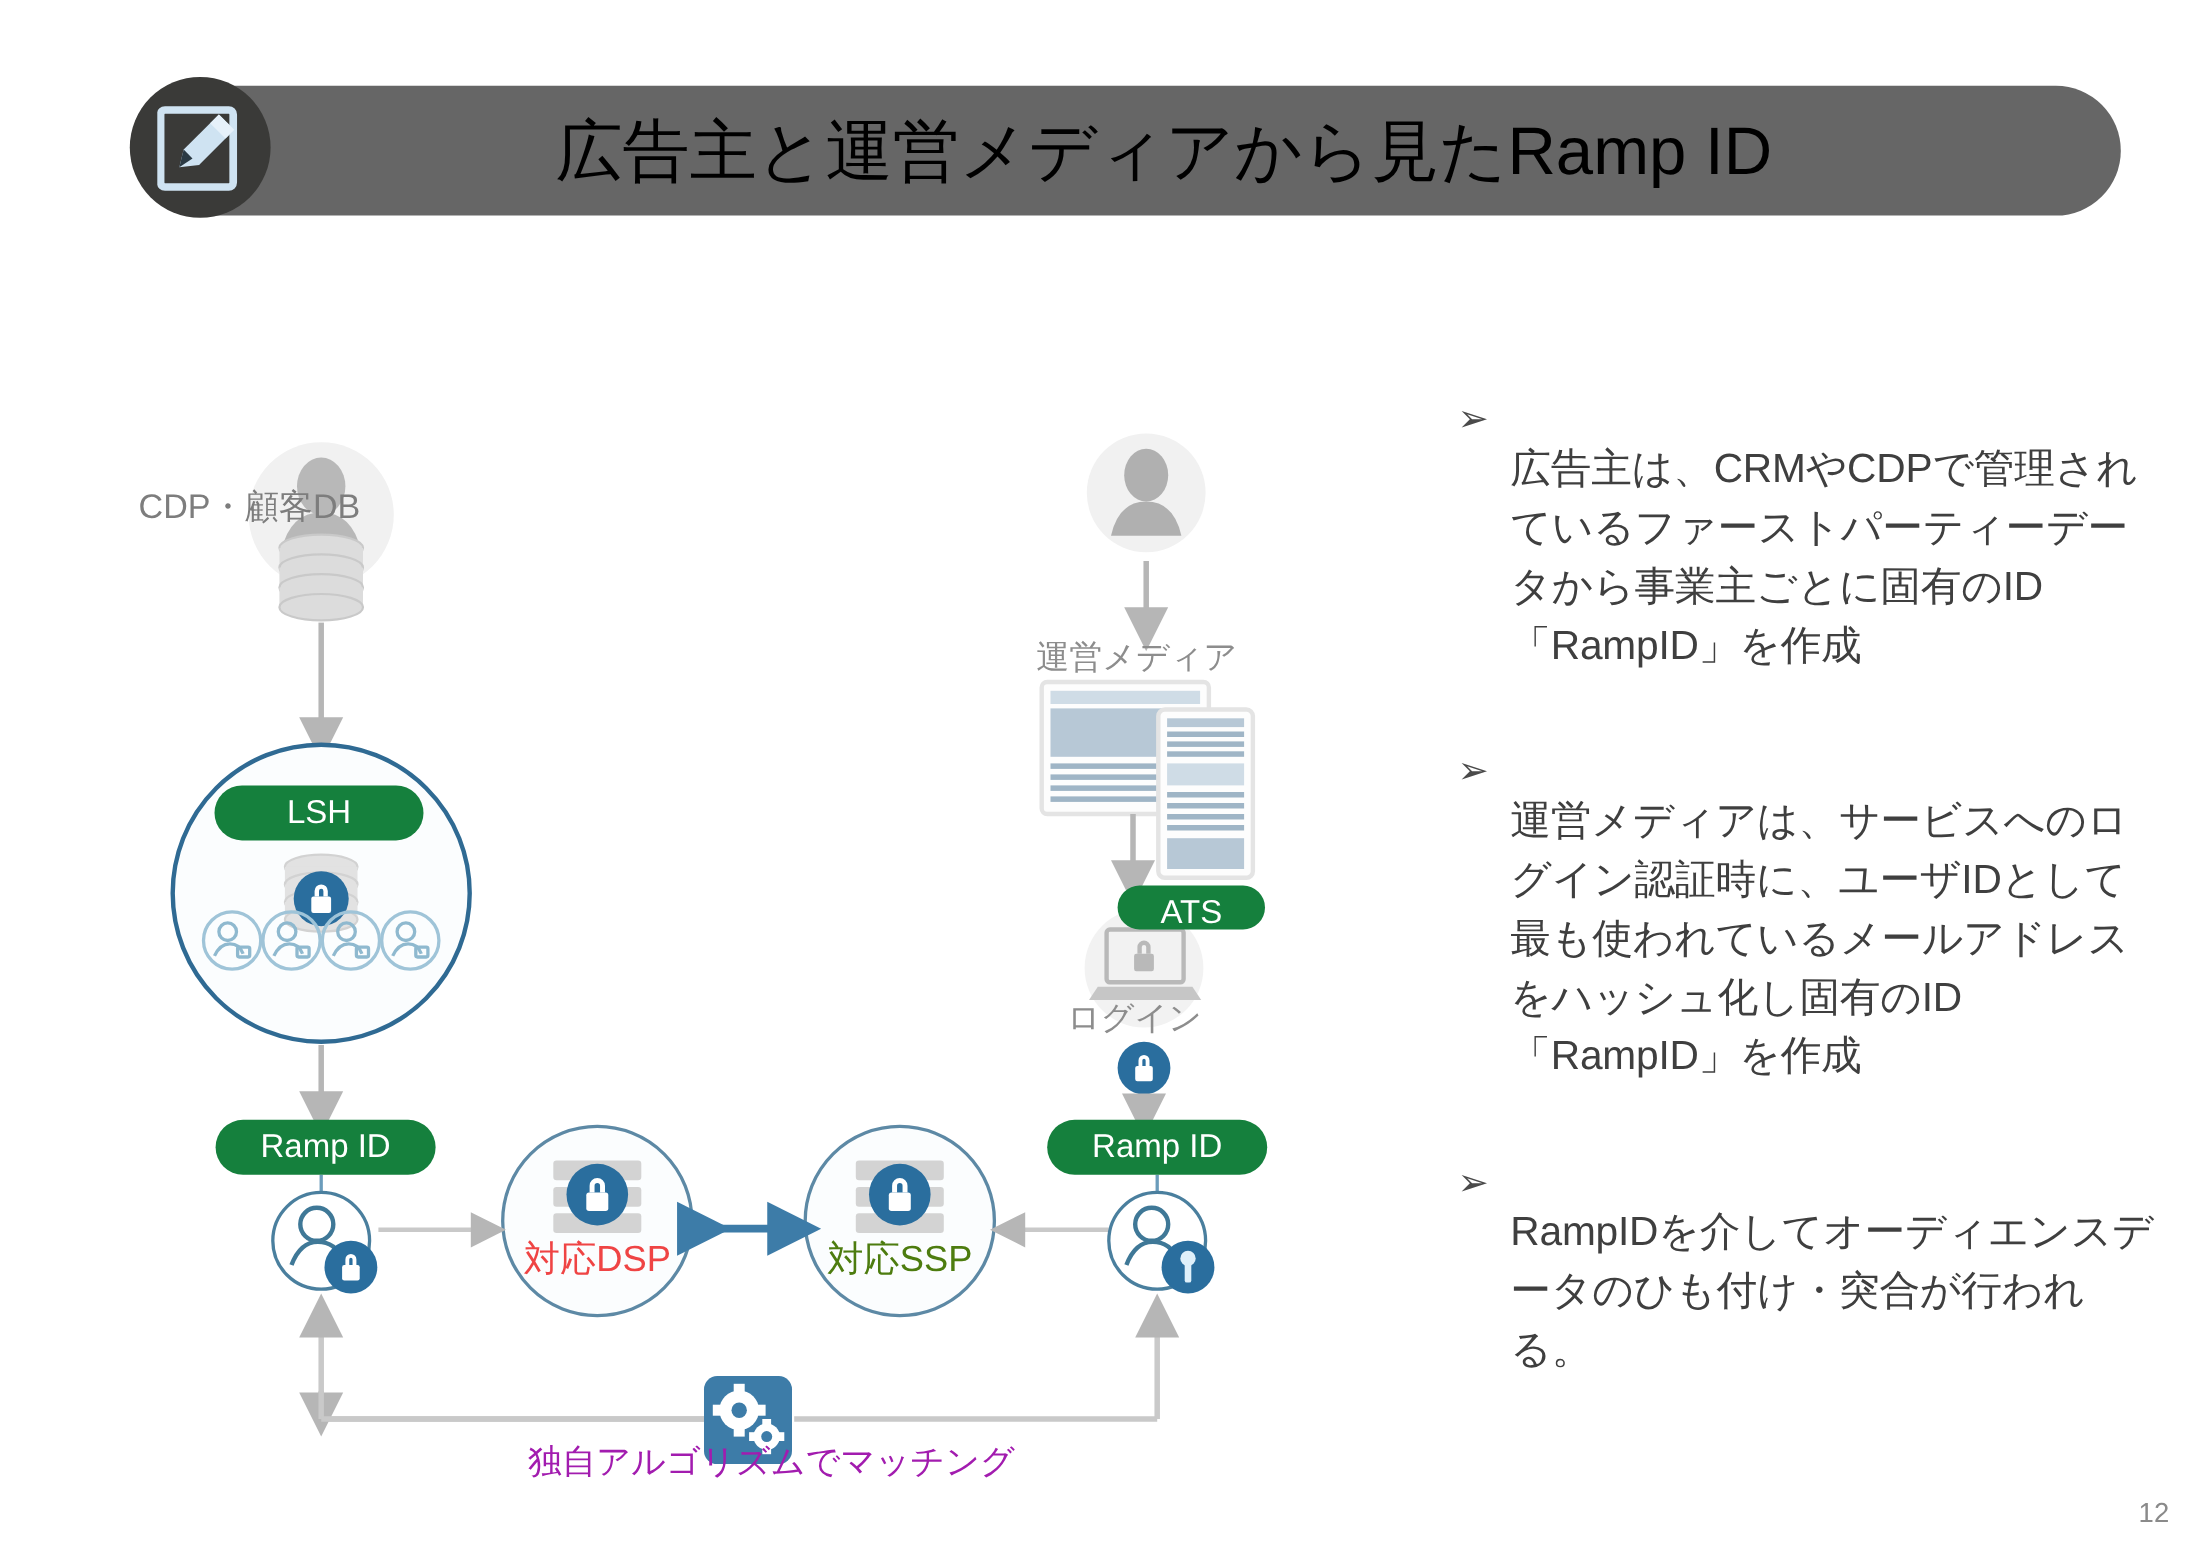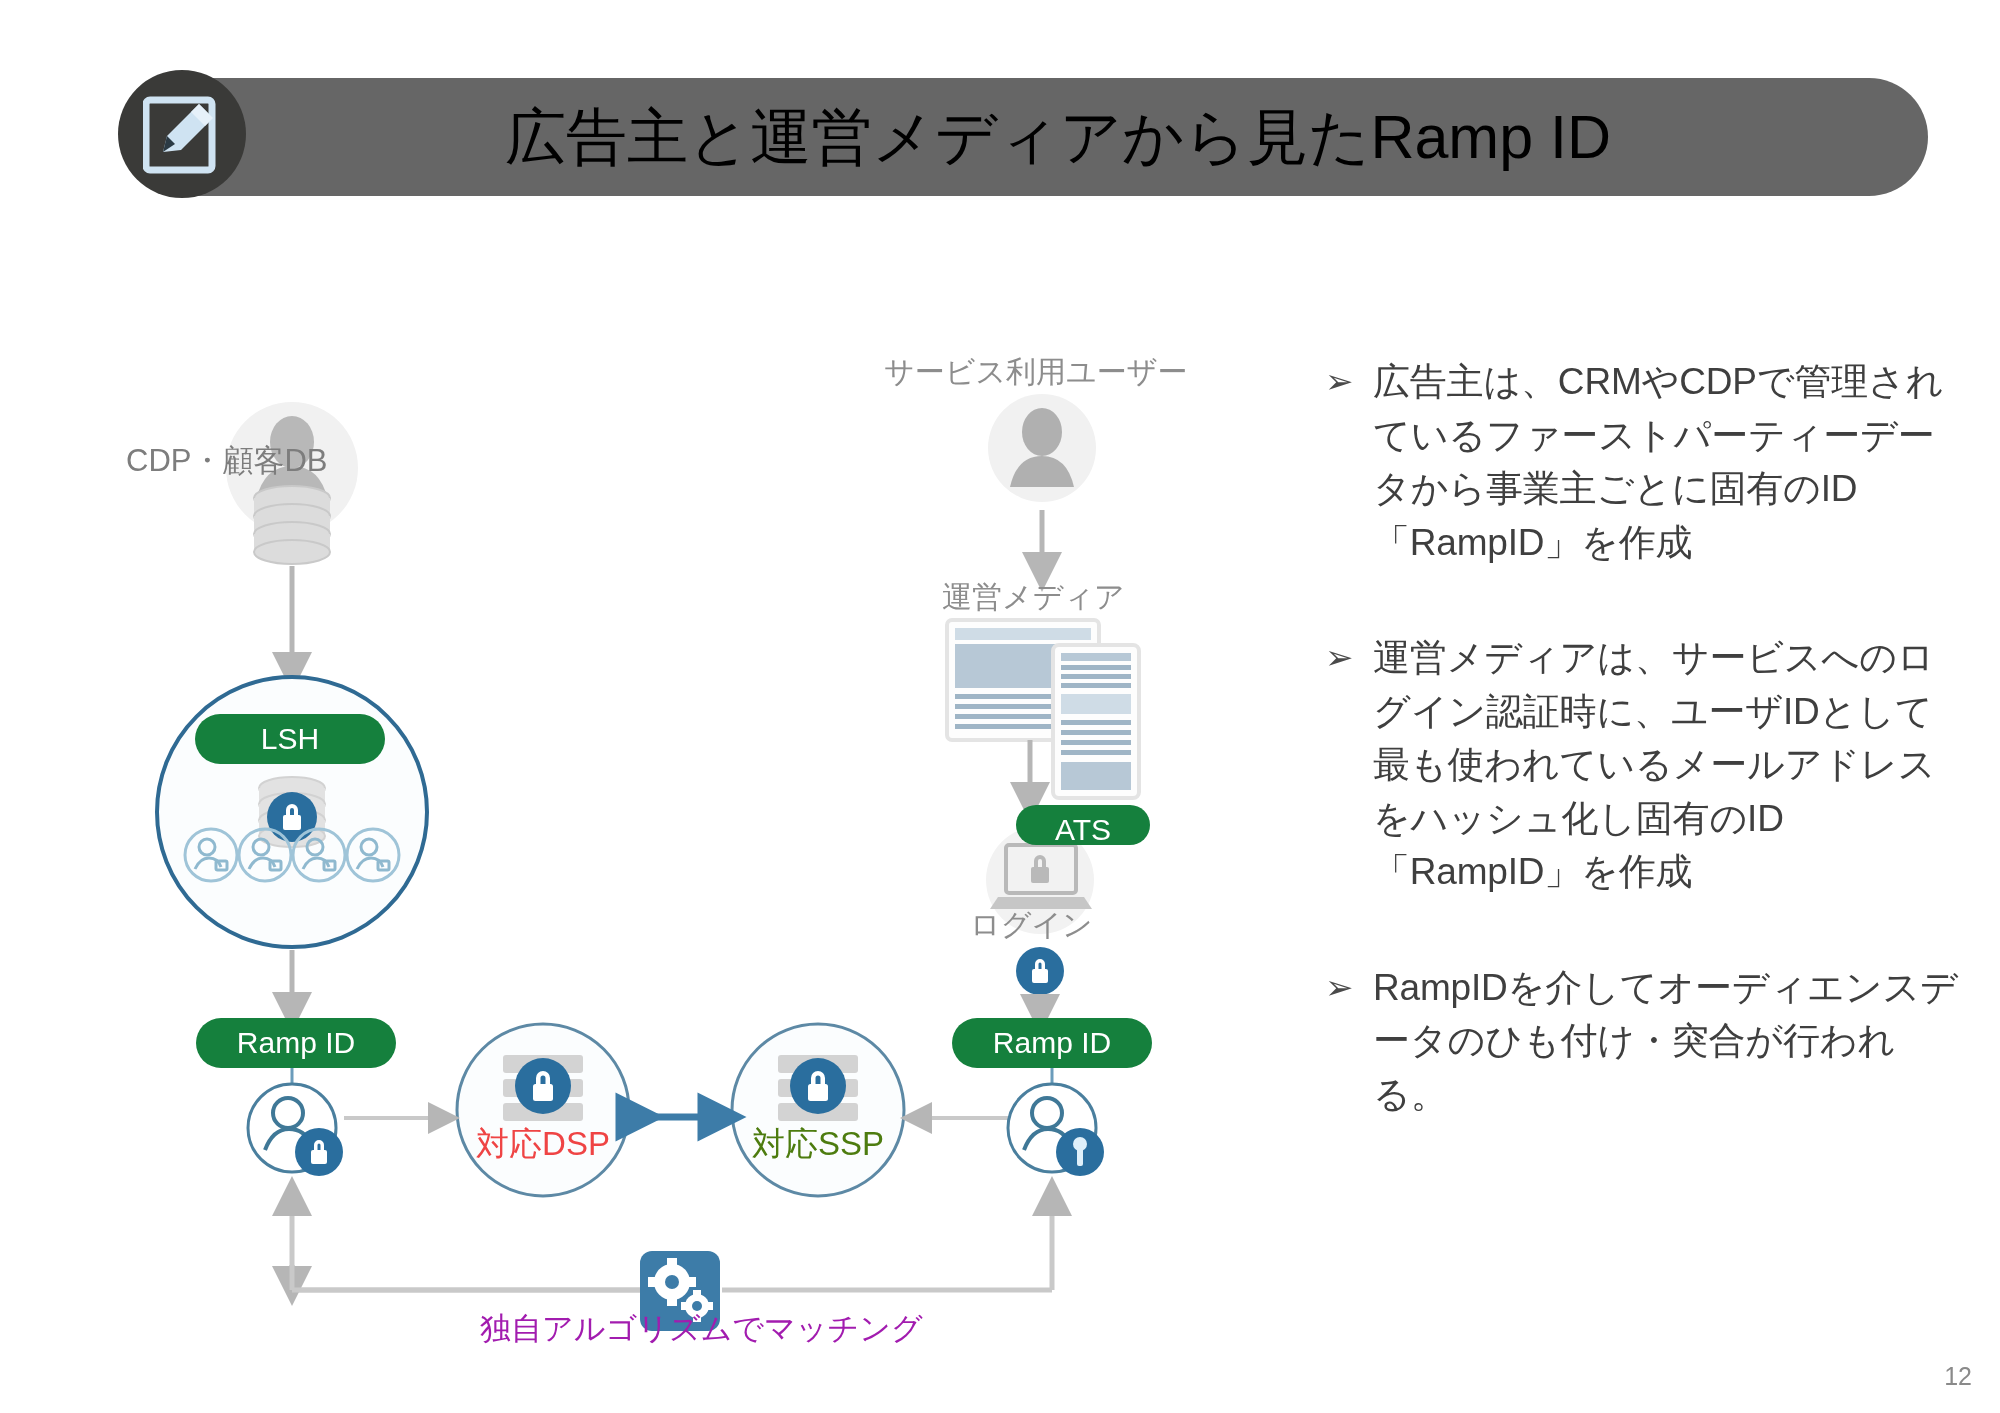--- a/index.html
+++ b/index.html
@@ -188,20 +188,21 @@
     line-height: 53px;
     font-family: "DejaVu Sans", sans-serif;
   }
   .bullet-text {
     flex: 1 1 auto;
     color: #3f3f3f;
     font-size: 37px;
     line-height: 53.5px;
     letter-spacing: -0.2px;
     font-family: "Liberation Sans", "DejaVu Sans", sans-serif;
+    margin-top: 44px;
   }
 
   
   #page-number {
     position: absolute;
     right: 28px;
     bottom: 22px;
     color: #8a8a8a;
     font-size: 25px;
     font-family: "Liberation Sans", sans-serif;
@@ -445,21 +446,20 @@
   <div class="diag-label" id="label-cdp"><span>CDP・顧客DB</span></div>
 
   <div class="pill pill-blue" id="badge-lsh">LSH</div>
 
   <div class="pill pill-blue" id="badge-rampid-left">Ramp ID</div>
 
   <div class="diag-label" id="label-dsp">対応DSP</div>
 
   <div class="diag-label" id="label-ssp">対応SSP</div>
 
-  <div class="diag-label" id="label-service-user">サービス利用ユーザー</div>
 
   <div class="diag-label" id="label-media">運営メディア</div>
 
   <div class="pill pill-blue" id="badge-ats">ATS</div>
 
   <div class="diag-label" id="label-login">ログイン</div>
 
   <div class="pill pill-blue" id="badge-rampid-right">Ramp ID</div>
 
   <div class="diag-label" id="label-matching">独自アルゴリズムでマッチング</div>

